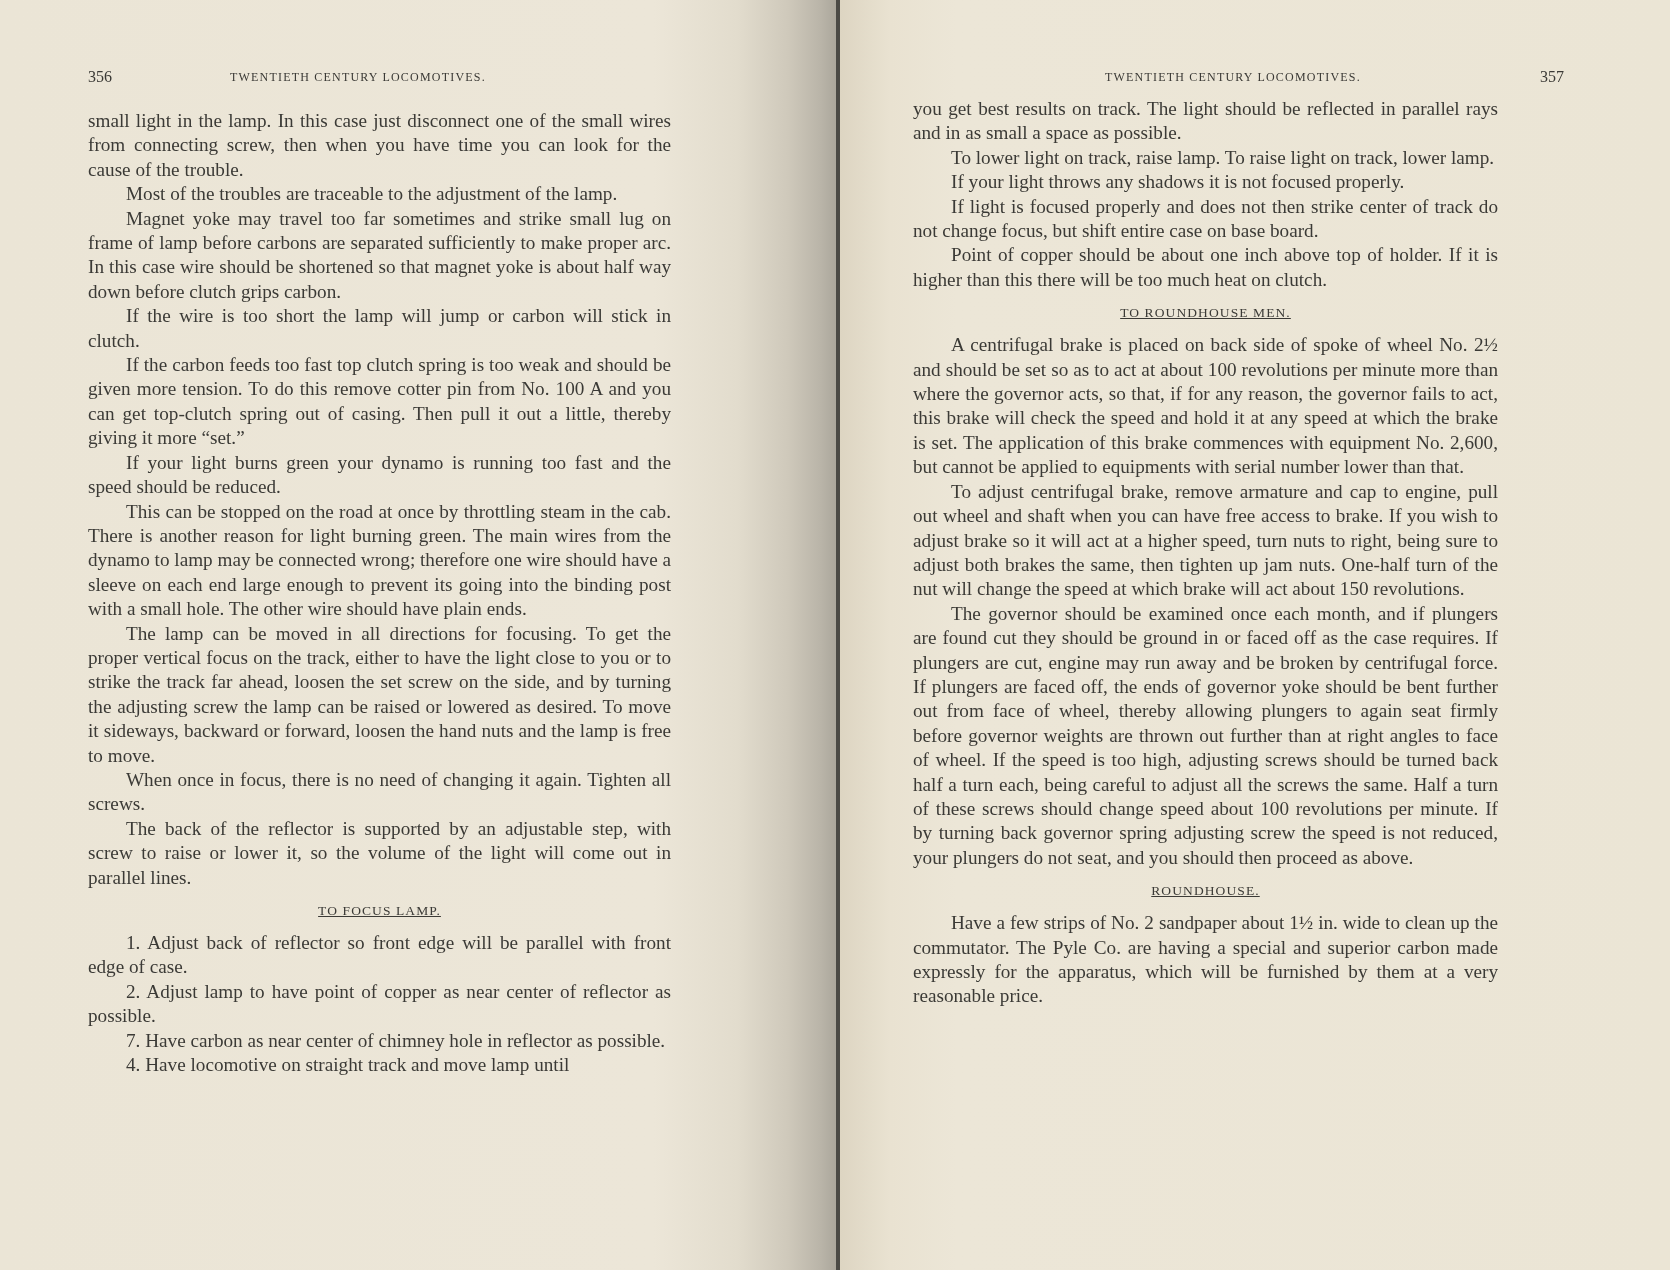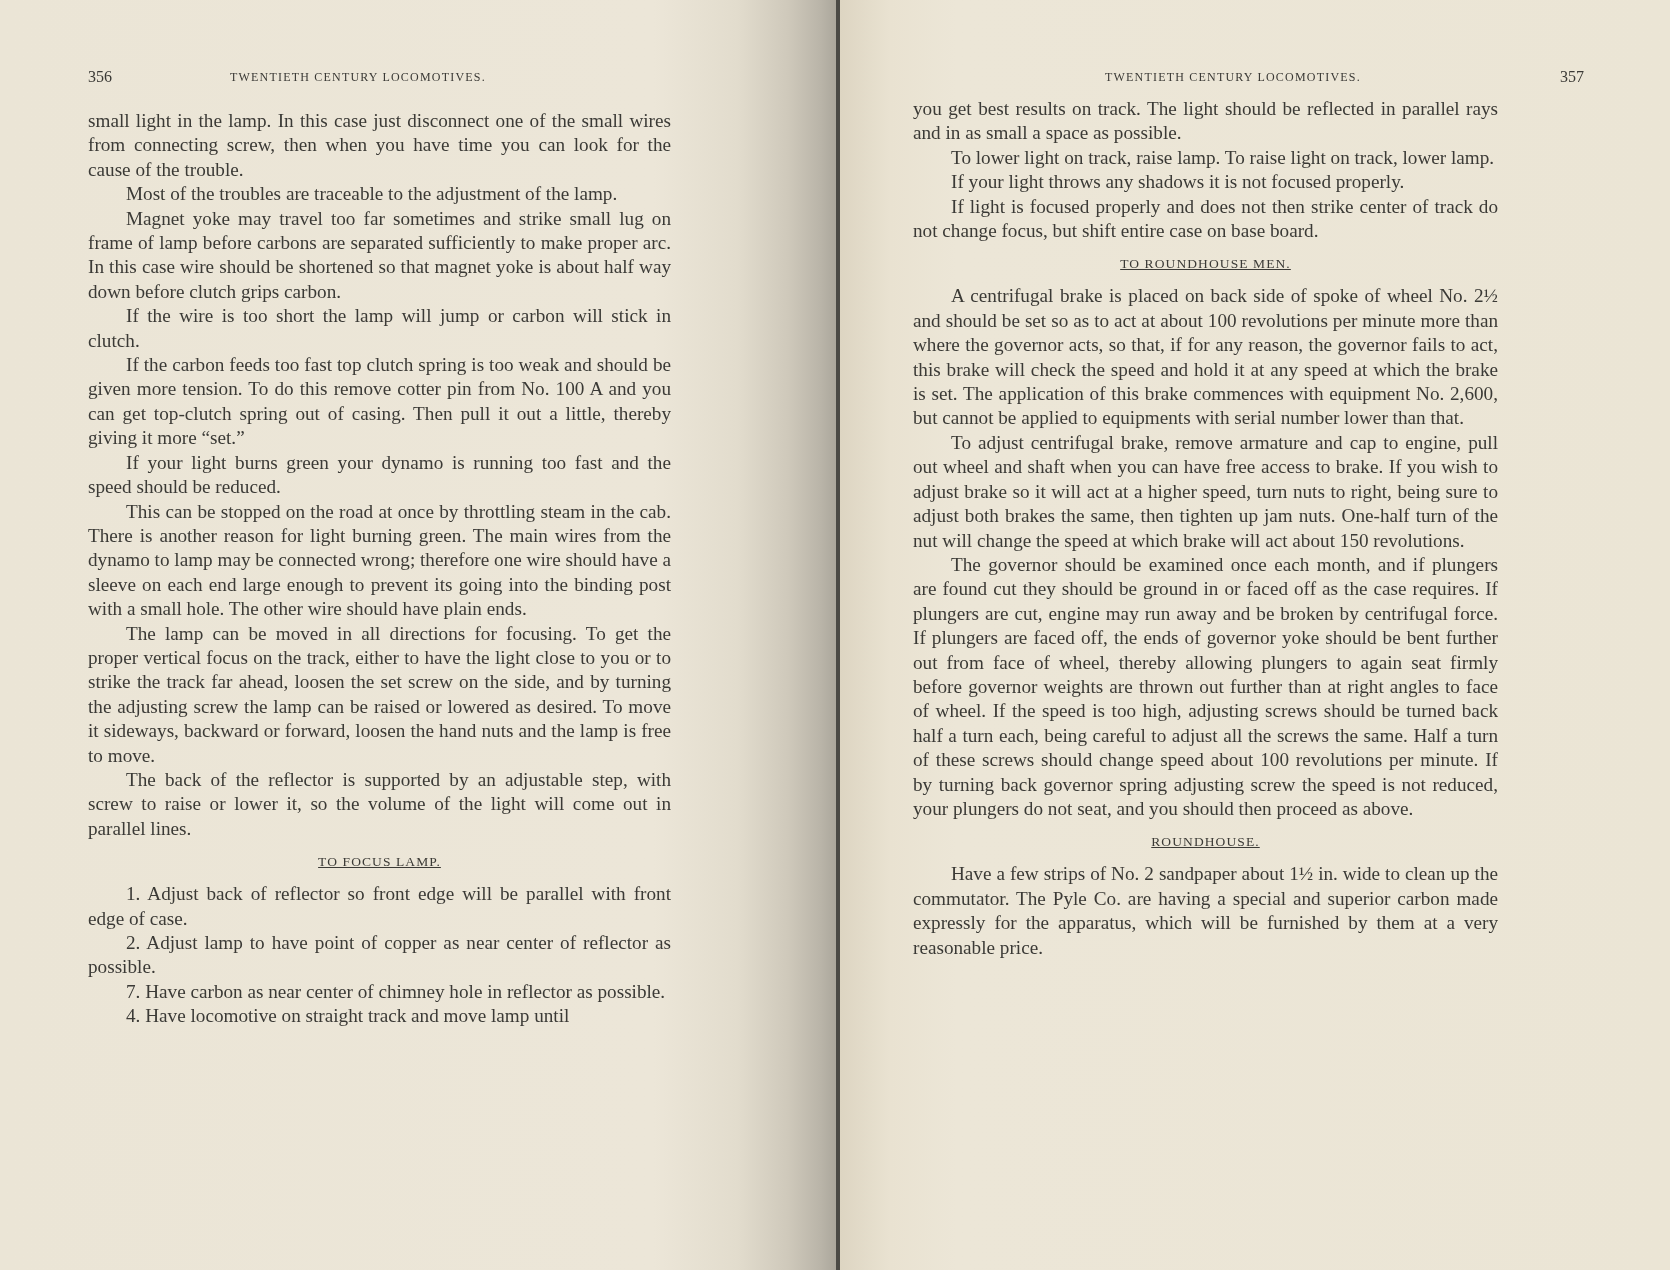--- a/index.html
+++ b/index.html
@@ -51,21 +51,21 @@
     color: #3a3935;
   }
   .page-num {
     position: absolute;
     top: 68px;
     font-size: 16px;
     color: #3a3935;
   }
   .page-left .page-num { left: 88px; }
   .page-left .running-head { left: 230px; width: 420px; text-align: left; }
-  .page-right .page-num { left: 720px; }
+  .page-right .page-num { left: 700px; }
   .page-right .running-head { left: 265px; width: 420px; }
 
   .body-text {
     position: absolute;
     font-size: 19.2px;
     line-height: 24.4px;
     text-align: justify;
   }
   .page-left .body-text {
     left: 88px;
@@ -103,20 +103,21 @@
 
     <div class="body-text">
       <p class="para no-indent">small light in the lamp. In this case just disconnect one of the small wires from connecting screw, then when you have time you can look for the cause of the trouble.</p>
       <p class="para">Most of the troubles are traceable to the adjustment of the lamp.</p>
       <p class="para">Magnet yoke may travel too far sometimes and strike small lug on frame of lamp before carbons are separated sufficiently to make proper arc. In this case wire should be shortened so that magnet yoke is about half way down before clutch grips carbon.</p>
       <p class="para">If the wire is too short the lamp will jump or carbon will stick in clutch.</p>
       <p class="para">If the carbon feeds too fast top clutch spring is too weak and should be given more tension. To do this remove cotter pin from No. 100 A and you can get top-clutch spring out of casing. Then pull it out a little, thereby giving it more “set.”</p>
       <p class="para">If your light burns green your dynamo is running too fast and the speed should be reduced.</p>
       <p class="para">This can be stopped on the road at once by throttling steam in the cab. There is another reason for light burning green. The main wires from the dynamo to lamp may be connected wrong; therefore one wire should have a sleeve on each end large enough to prevent its going into the binding post with a small hole. The other wire should have plain ends.</p>
       <p class="para">The lamp can be moved in all directions for focusing. To get the proper vertical focus on the track, either to have the light close to you or to strike the track far ahead, loosen the set screw on the side, and by turning the adjusting screw the lamp can be raised or lowered as desired. To move it sideways, backward or forward, loosen the hand nuts and the lamp is free to move.</p>
+      <p class="para">When once in focus, there is no need of changing it again. Tighten all screws.</p>
       <p class="para">The back of the reflector is supported by an adjustable step, with screw to raise or lower it, so the volume of the light will come out in parallel lines.</p>
 
       <div class="section-heading">TO FOCUS LAMP.</div>
 
       <p class="para">1. Adjust back of reflector so front edge will be parallel with front edge of case.</p>
       <p class="para">2. Adjust lamp to have point of copper as near center of reflector as possible.</p>
       <p class="para">7. Have carbon as near center of chimney hole in reflector as possible.</p>
       <p class="para">4. Have locomotive on straight track and move lamp until</p>
     </div>
   </div>
@@ -125,20 +126,21 @@
 
   <div class="page page-right">
     <div class="running-head">TWENTIETH CENTURY LOCOMOTIVES.</div>
     <div class="page-num">357</div>
 
     <div class="body-text">
       <p class="para no-indent">you get best results on track. The light should be reflected in parallel rays and in as small a space as possible.</p>
       <p class="para">To lower light on track, raise lamp. To raise light on track, lower lamp.</p>
       <p class="para">If your light throws any shadows it is not focused properly.</p>
       <p class="para">If light is focused properly and does not then strike center of track do not change focus, but shift entire case on base board.</p>
+      <p class="para no-indent" style="text-indent:38px">Point of copper should be about one inch above top of holder. If it is higher than this there will be too much heat on clutch.</p>
 
       <div class="section-heading">TO ROUNDHOUSE MEN.</div>
 
       <p class="para">A centrifugal brake is placed on back side of spoke of wheel No. 2½ and should be set so as to act at about 100 revolutions per minute more than where the governor acts, so that, if for any reason, the governor fails to act, this brake will check the speed and hold it at any speed at which the brake is set. The application of this brake commences with equipment No. 2,600, but cannot be applied to equipments with serial number lower than that.</p>
       <p class="para">To adjust centrifugal brake, remove armature and cap to engine, pull out wheel and shaft when you can have free access to brake. If you wish to adjust brake so it will act at a higher speed, turn nuts to right, being sure to adjust both brakes the same, then tighten up jam nuts. One-half turn of the nut will change the speed at which brake will act about 150 revolutions.</p>
       <p class="para">The governor should be examined once each month, and if plungers are found cut they should be ground in or faced off as the case requires. If plungers are cut, engine may run away and be broken by centrifugal force. If plungers are faced off, the ends of governor yoke should be bent further out from face of wheel, thereby allowing plungers to again seat firmly before governor weights are thrown out further than at right angles to face of wheel. If the speed is too high, adjusting screws should be turned back half a turn each, being careful to adjust all the screws the same. Half a turn of these screws should change speed about 100 revolutions per minute. If by turning back governor spring adjusting screw the speed is not reduced, your plungers do not seat, and you should then proceed as above.</p>
 
       <div class="section-heading">ROUNDHOUSE.</div>
 
       <p class="para">Have a few strips of No. 2 sandpaper about 1½ in. wide to clean up the commutator. The Pyle Co. are having a special and superior carbon made expressly for the apparatus, which will be furnished by them at a very reasonable price.</p>

